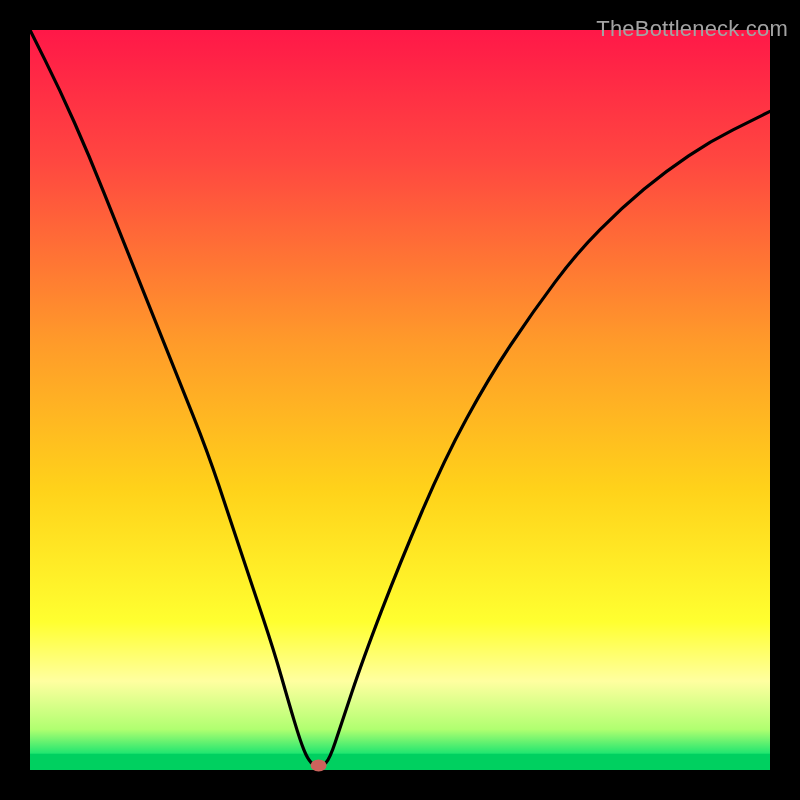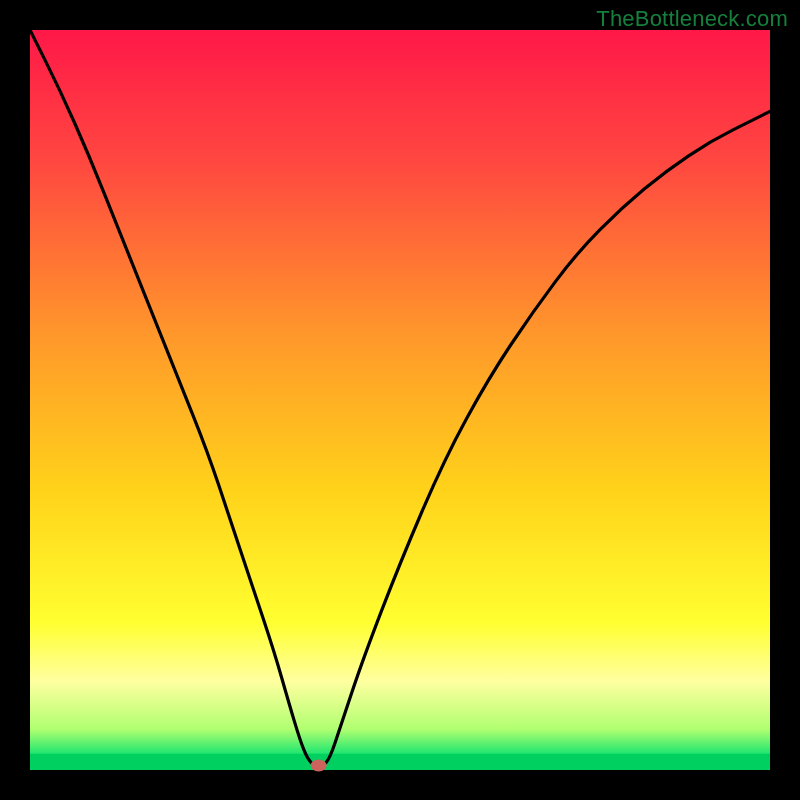--- a/index.html
+++ b/index.html
@@ -12,23 +12,23 @@
     font-family: Arial, Helvetica, sans-serif;
   }
   .frame {
     position: relative;
     width: 800px;
     height: 800px;
     box-sizing: border-box;
   }
   .watermark {
     position: absolute;
-    top: 6px;
+    top: 16px;
     right: 12px;
-    color: #15803d;
+    color: #a3a3a3;
     font-size: 22px;
     font-weight: 500;
     letter-spacing: 0.2px;
     z-index: 10;
     user-select: none;
   }
   svg.plot {
     position: absolute;
     left: 0;
     top: 0;

